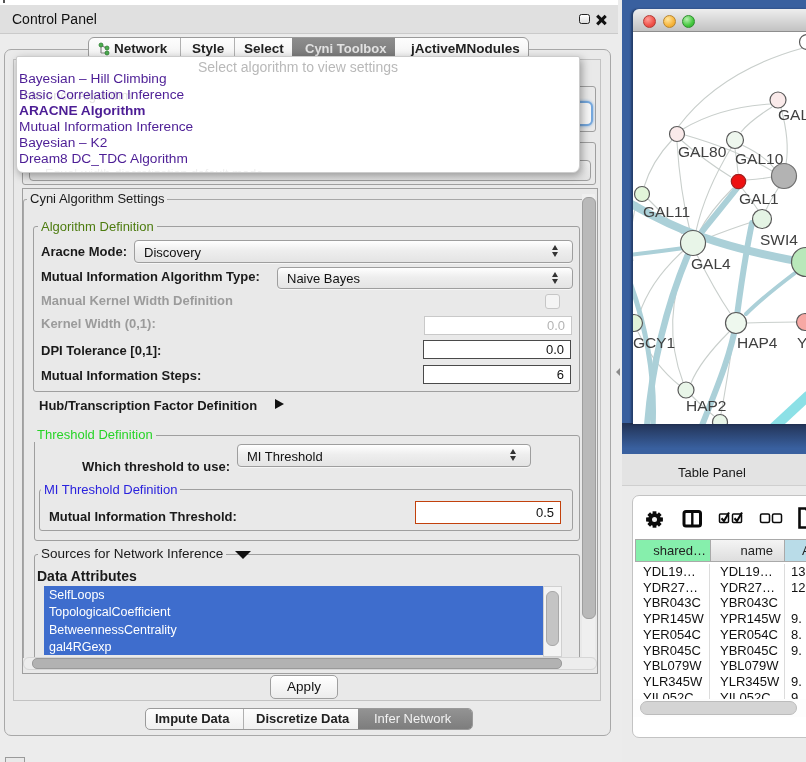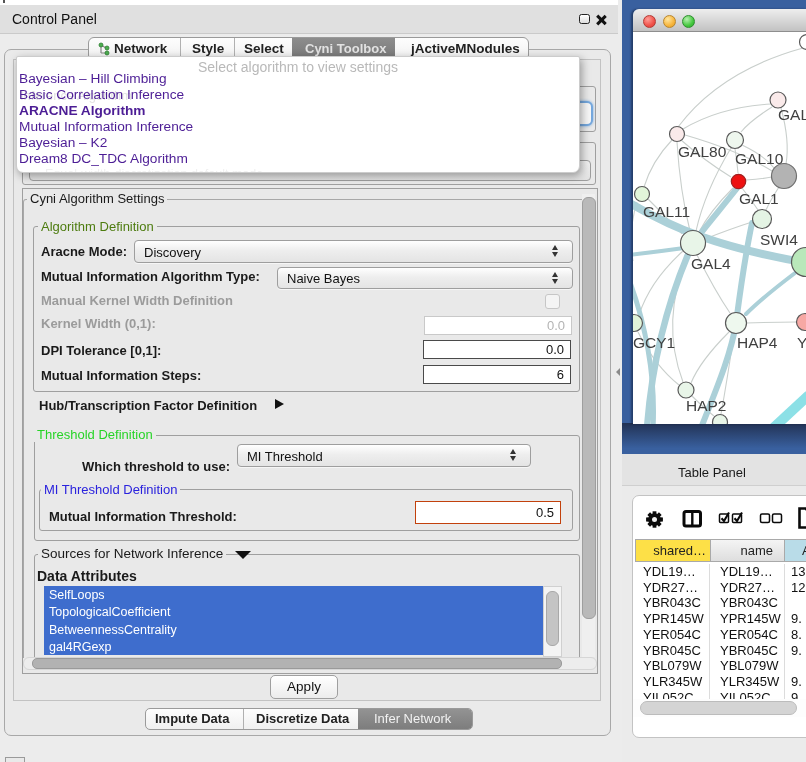--- a/index.html
+++ b/index.html
@@ -268,21 +268,21 @@
         <rect x="759.5" y="513" width="9" height="8.5" rx="1.5"></rect>
         <rect x="771.5" y="513" width="9" height="8.5" rx="1.5"></rect>
       </g>
       <g fill="none" stroke="#0a0a0a" stroke-width="2.1">
         <path d="M720.5,517.3 L723,520 L728,511.5"></path>
         <path d="M733.5,517.3 L736,520 L741,511.5"></path>
       </g>
       <path d="M798.5,507.5 h6 l5,5 v14 h-11 z" fill="#fff" stroke="#0a0a0a" stroke-width="2.6"></path>
     </svg>
 
-    <div class="abs" style="left:2px;top:43px;width:75px;height:23px;background:#fde047;border:1px solid #a9a9a9;border-right:0;box-sizing:border-box;text-align:right;padding-right:4px;font-size:13px;color:#222;line-height:22px;">shared…</div>
+    <div class="abs" style="left:2px;top:43px;width:75px;height:23px;background:#86efac;border:1px solid #a9a9a9;border-right:0;box-sizing:border-box;text-align:right;padding-right:4px;font-size:13px;color:#222;line-height:22px;">shared…</div>
     <div class="abs" style="left:77px;top:43px;width:75px;height:23px;background:linear-gradient(#f4f4f4,#dedede);border:1px solid #a9a9a9;box-sizing:border-box;text-align:right;padding-right:11px;font-size:13px;color:#222;line-height:22px;">name</div>
     <div class="abs" style="left:152px;top:43px;width:28px;height:23px;background:#b9dce8;border:1px solid #a9a9a9;border-left:0;box-sizing:border-box;font-size:13px;color:#222;line-height:22px;padding-left:17px;">A</div>
 
     <div class="abs" style="left:0;top:68px;width:180px;height:141px;font-size:13px;color:#111;">
       <div class="abs" style="left:10px;top:0;line-height:15.7px;">YDL19…<br>YDR27…<br>YBR043C<br>YPR145W<br>YER054C<br>YBR045C<br>YBL079W<br>YLR345W<br>YIL052C</div>
       <div class="abs" style="left:87px;top:0;line-height:15.7px;">YDL19…<br>YDR27…<br>YBR043C<br>YPR145W<br>YER054C<br>YBR045C<br>YBL079W<br>YLR345W<br>YIL052C</div>
       <div class="abs" style="left:158px;top:0;line-height:15.7px;">13<br>12<br>&nbsp;<br>9.<br>8.<br>9.<br>&nbsp;<br>9.<br>9.</div>
     </div>
 
     <div class="abs" style="left:76px;top:68px;width:1px;height:140px;background:#dcdcdc;"></div>

